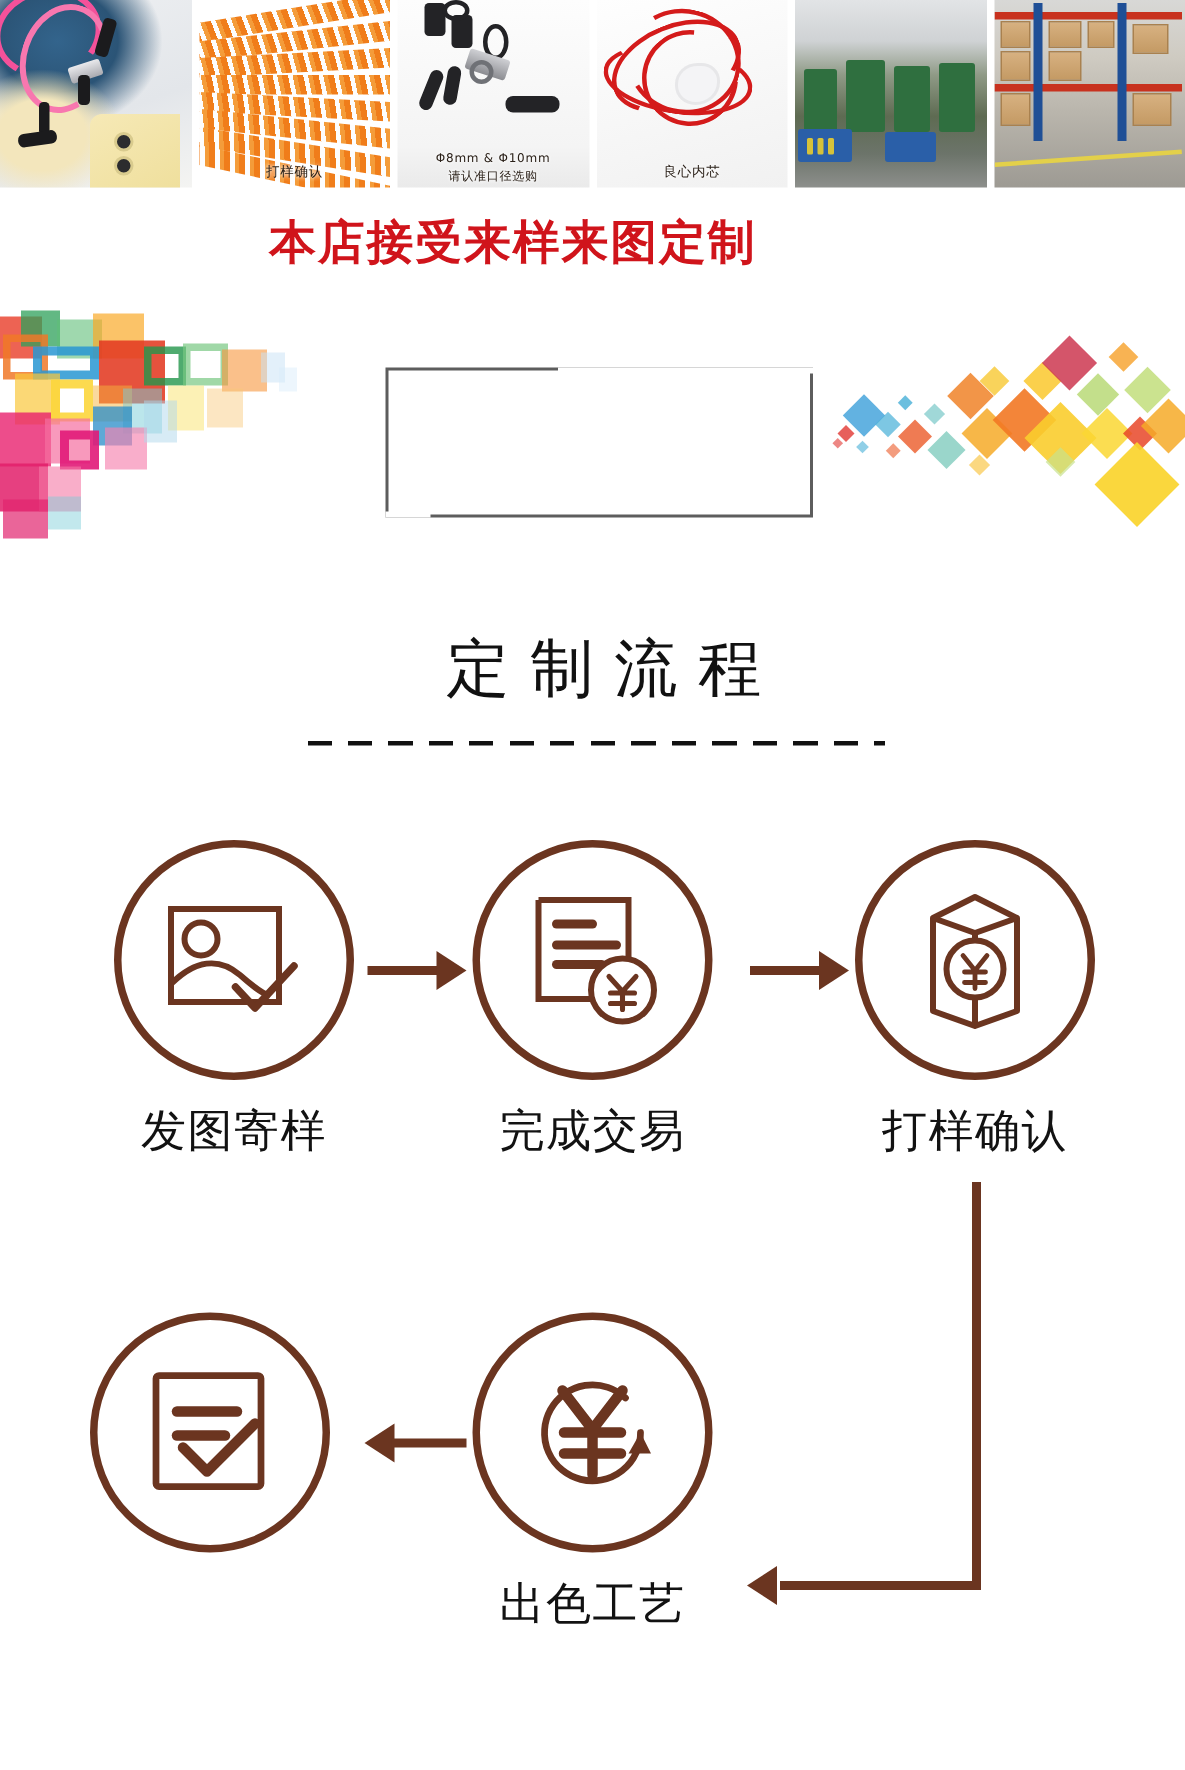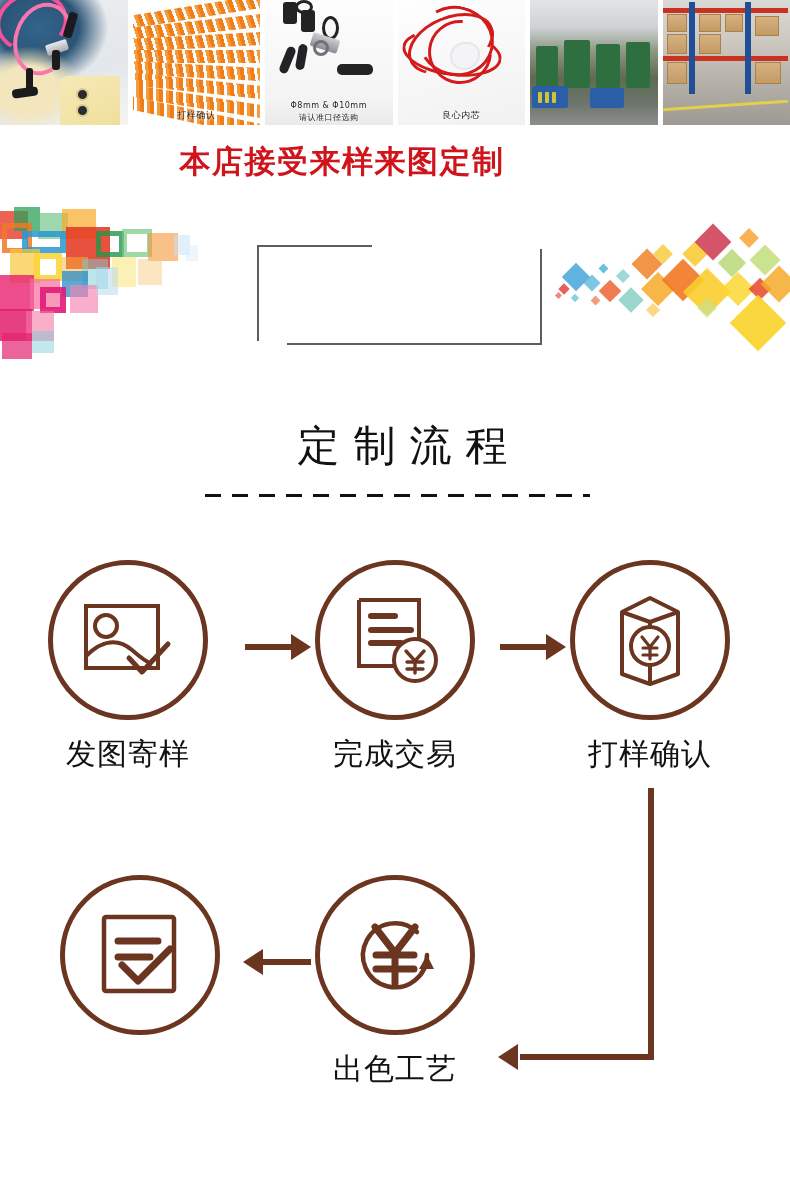--- a/index.html
+++ b/index.html
@@ -304,21 +304,21 @@
       <div class="gapBot"></div>
     </div>
   </div>
 
 
   <div class="sec-title">定制流程</div>
   <div class="dashes"></div>
 
   <div class="flow">
 
-    <div class="node" style="left:28px; top:20px;">
+    <div class="node" style="left:56px; top:20px;">
       <div class="circle">
         <svg class="icon" width="104" height="104" viewBox="0 0 104 104">
           <rect x="10" y="18" width="72" height="62" fill="none" stroke="#6b3520" stroke-width="4"></rect>
           <circle cx="30" cy="38" r="11" fill="none" stroke="#6b3520" stroke-width="4"></circle>
           <path d="M10 68 C26 52 42 50 56 62 C64 69 70 74 76 76" fill="none" stroke="#6b3520" stroke-width="4"></path>
           <path d="M53 70 L66 84 L92 56" fill="none" stroke="#6b3520" stroke-width="5" stroke-linecap="round" stroke-linejoin="round"></path>
         </svg>
       </div>
       <div class="lab">发图寄样</div>
     </div>

